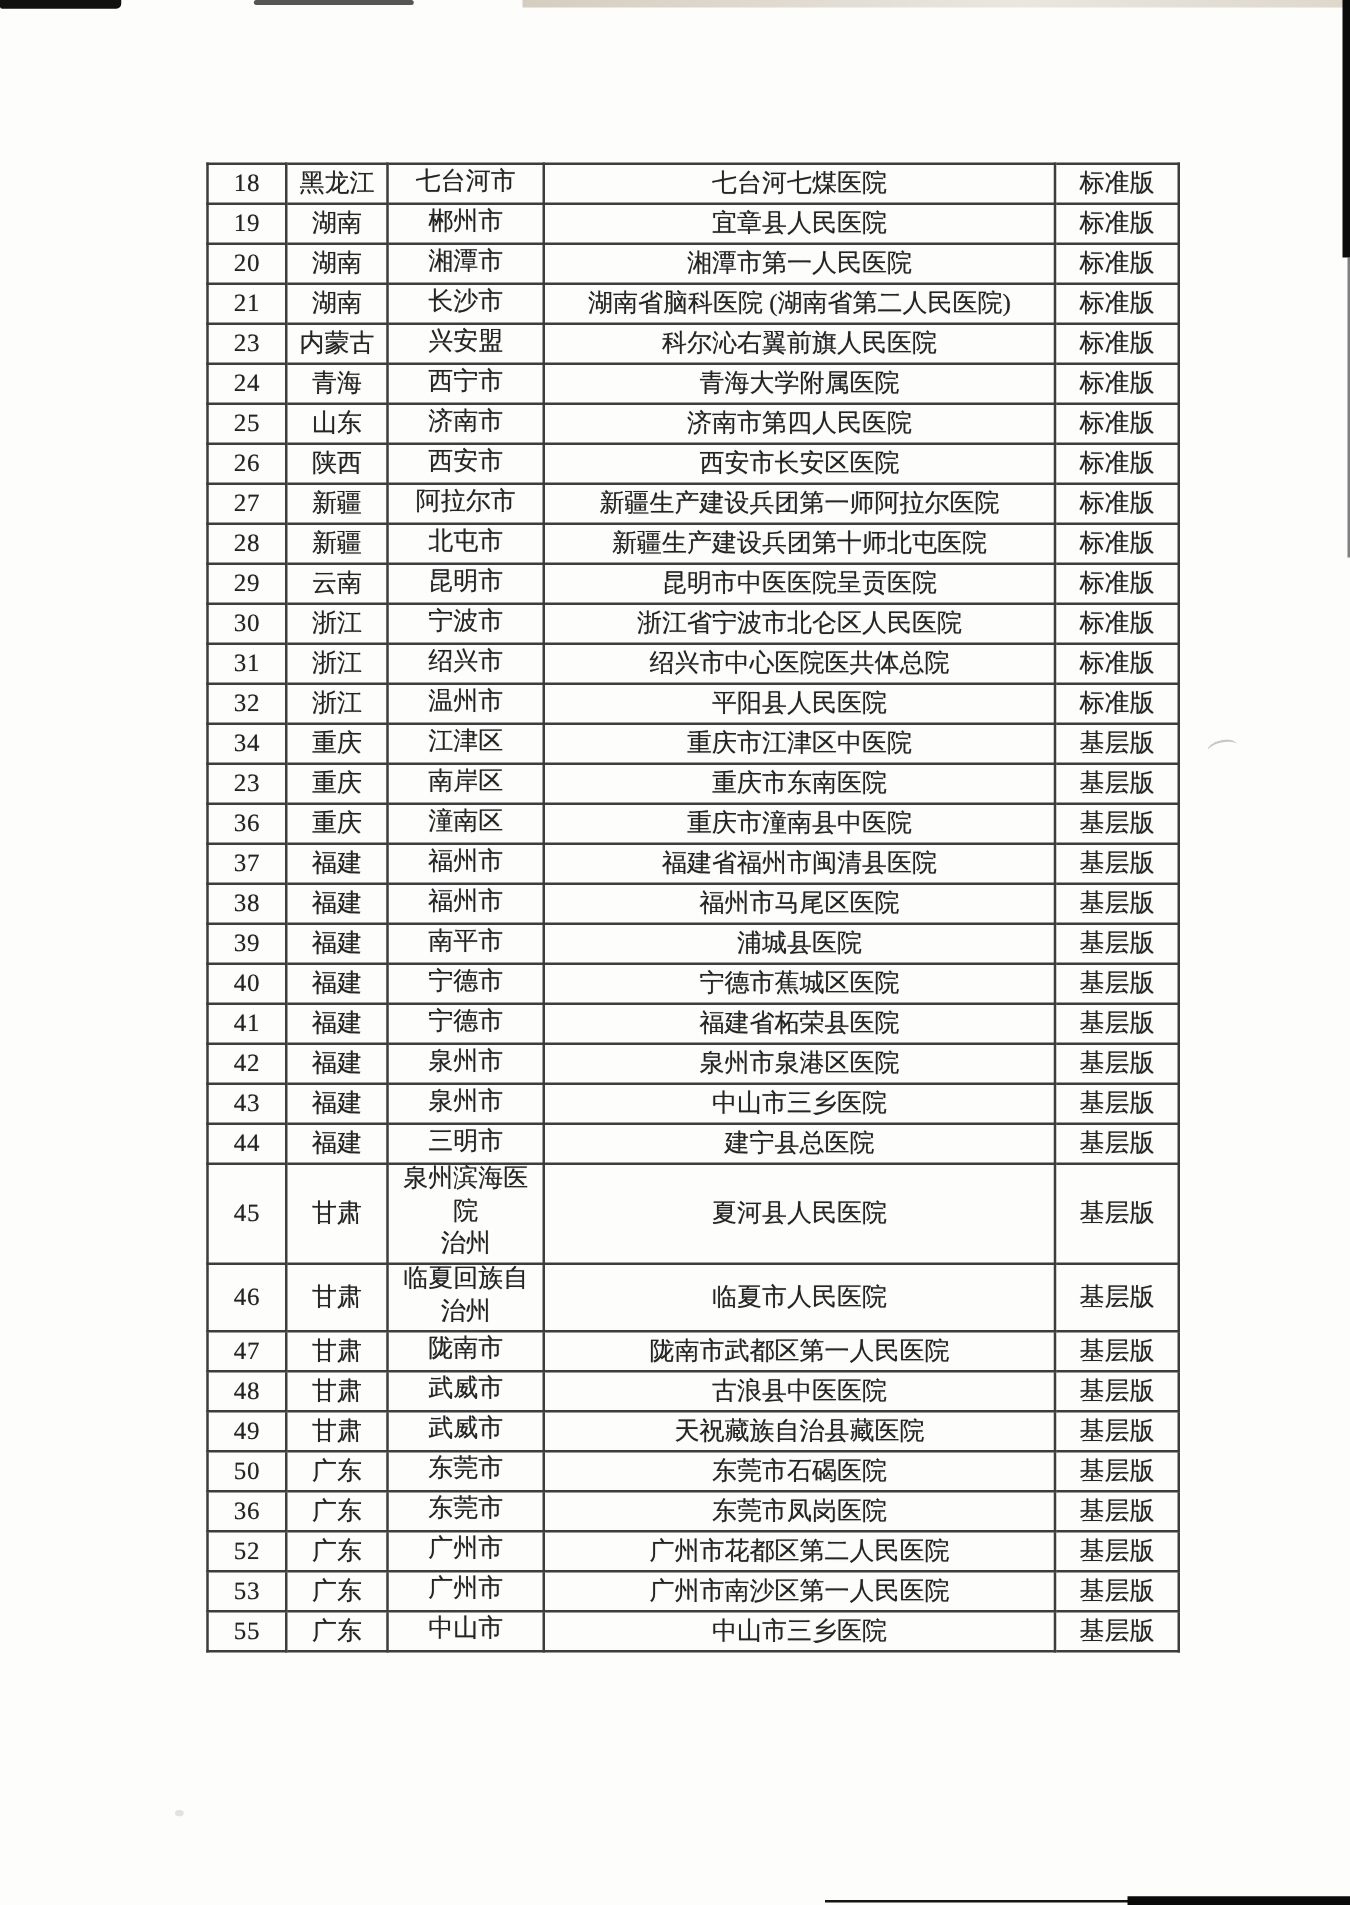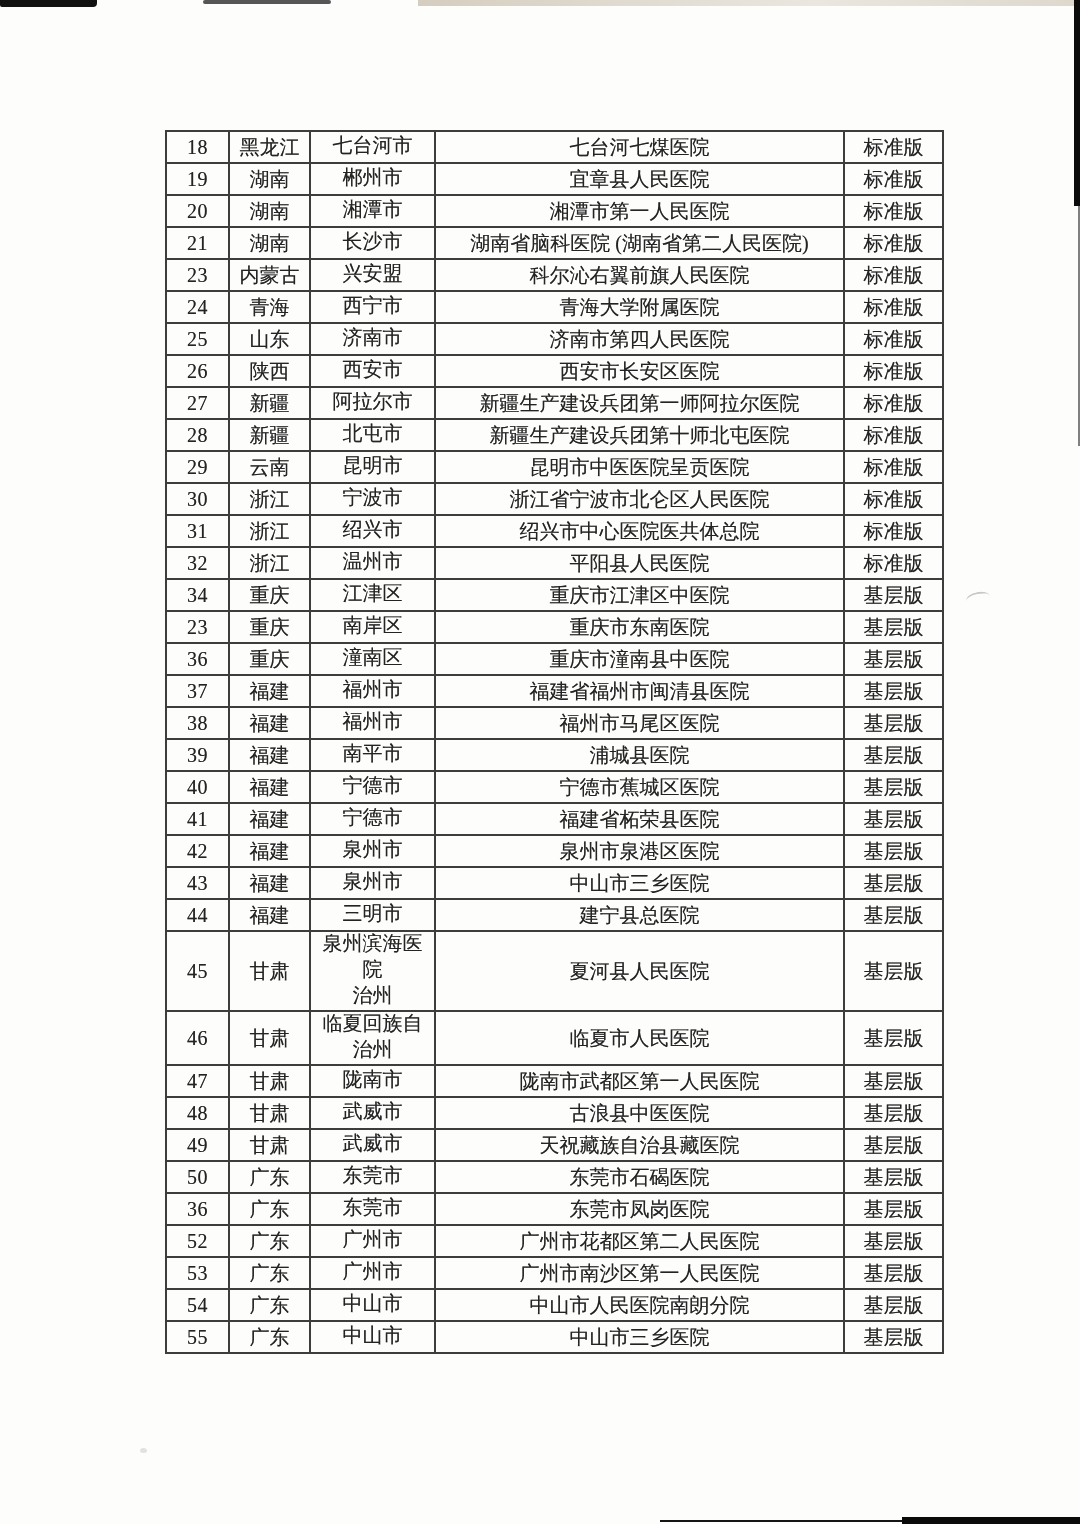--- a/index.html
+++ b/index.html
@@ -346,27 +346,20 @@
   </tr>
 
   <tr>
     <td class="c-no">53</td>
     <td class="c-prov">广东</td>
     <td class="c-city">广州市</td>
     <td class="c-hosp">广州市南沙区第一人民医院</td>
     <td class="c-ver">基层版</td>
   </tr>
 
-  <tr>
-    <td class="c-no">54</td>
-    <td class="c-prov">广东</td>
-    <td class="c-city">中山市</td>
-    <td class="c-hosp">中山市人民医院南朗分院</td>
-    <td class="c-ver">基层版</td>
-  </tr>
 
   <tr>
     <td class="c-no">55</td>
     <td class="c-prov">广东</td>
     <td class="c-city">中山市</td>
     <td class="c-hosp">中山市三乡医院</td>
     <td class="c-ver">基层版</td>
   </tr>
 </tbody>
 </table>

